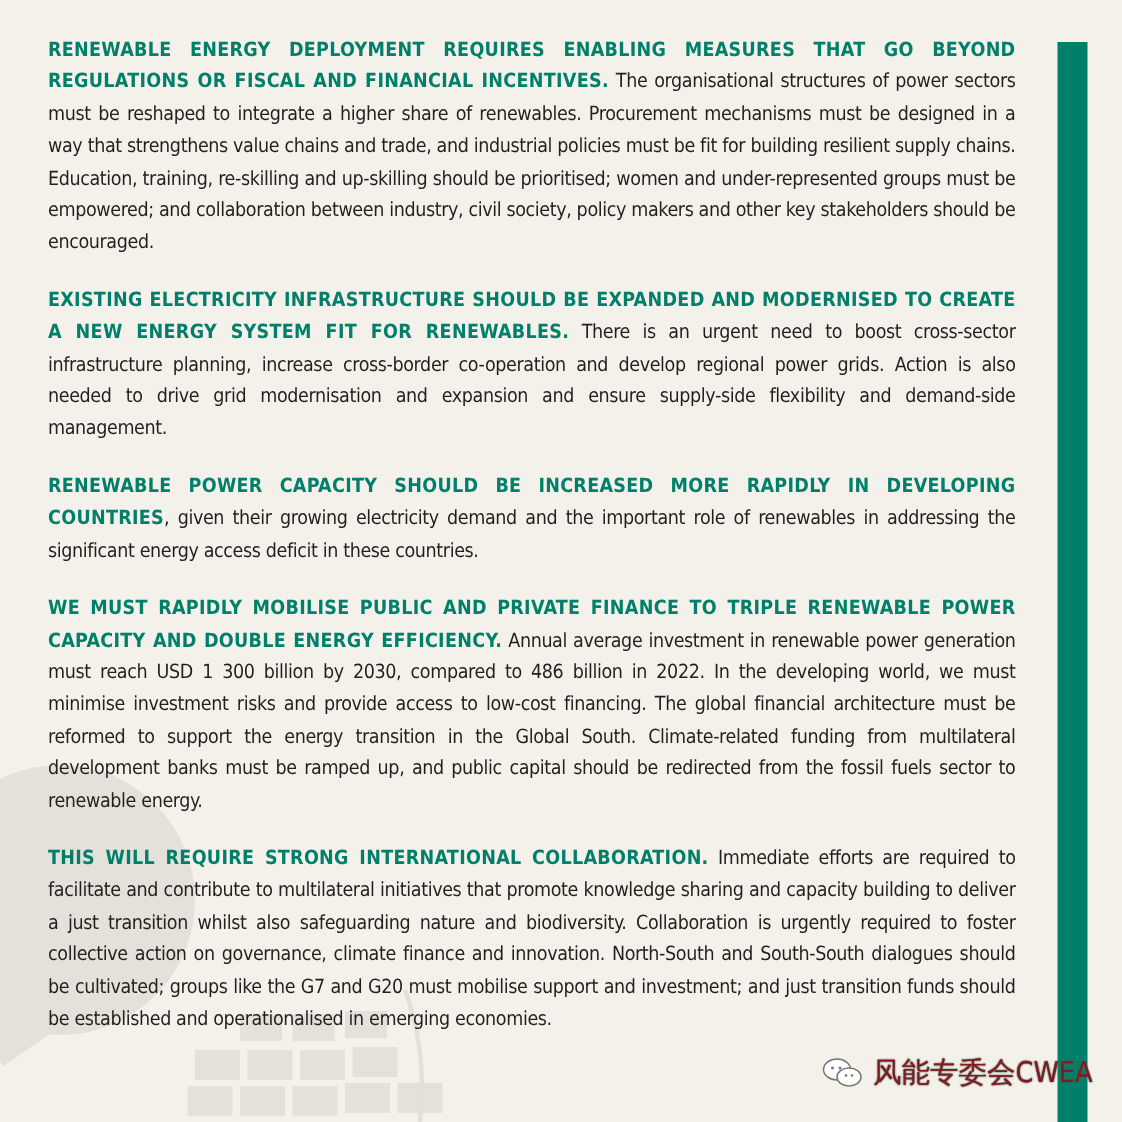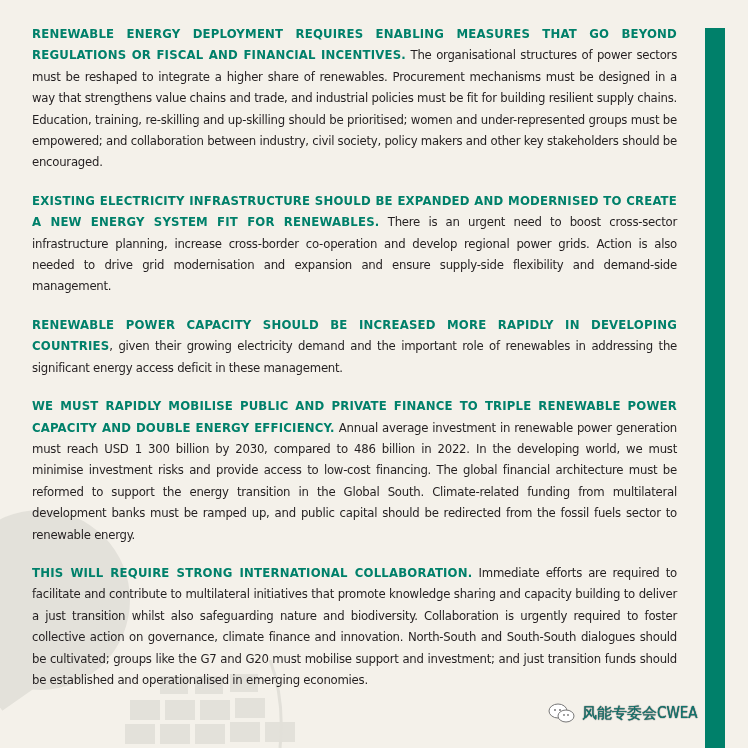--- a/index.html
+++ b/index.html
@@ -27,22 +27,22 @@
     font-stretch: condensed;
   }
   .para .lead {
     color: #00806a;
     font-weight: bold;
     letter-spacing: 0.2px;
   }
   .watermark {
     position: absolute; left: 548px; top: 702px; z-index: 3;
     display: flex; align-items: center; gap: 6px;
-    color: #0f766e;
-    font-size: 15px;
+    color: #7f1d1d;
+    font-size: 19px;
     text-shadow: 0 0 1px #555, 0 0 1px #555;
   }
   .wm-icon { width: 28px; height: 22px; }
 </style>
 </head>
 <body>
 
 <svg class="bg-art" viewBox="0 0 748 748">
   <g fill="#e2e0d9" opacity="0.9">
     <circle cx="40" cy="600" r="90"></circle>
@@ -68,21 +68,21 @@
 <div class="side-bar"></div>
 
 <div class="content">
   <p class="para">
     <span class="lead">RENEWABLE ENERGY DEPLOYMENT REQUIRES ENABLING MEASURES THAT GO BEYOND REGULATIONS OR FISCAL AND FINANCIAL INCENTIVES.</span><span> The organisational structures of power sectors must be reshaped to integrate a higher share of renewables. Procurement mechanisms must be designed in a way that strengthens value chains and trade, and industrial policies must be fit for building resilient supply chains. Education, training, re-skilling and up-skilling should be prioritised; women and under-represented groups must be empowered; and collaboration between industry, civil society, policy makers and other key stakeholders should be encouraged.</span>
   </p>
   <p class="para">
     <span class="lead">EXISTING ELECTRICITY INFRASTRUCTURE SHOULD BE EXPANDED AND MODERNISED TO CREATE A NEW ENERGY SYSTEM FIT FOR RENEWABLES.</span><span> There is an urgent need to boost cross-sector infrastructure planning, increase cross-border co-operation and develop regional power grids. Action is also needed to drive grid modernisation and expansion and ensure supply-side flexibility and demand-side management.</span>
   </p>
   <p class="para">
-    <span class="lead">RENEWABLE POWER CAPACITY SHOULD BE INCREASED MORE RAPIDLY IN DEVELOPING COUNTRIES</span><span>, given their growing electricity demand and the important role of renewables in addressing the significant energy access deficit in these management.</span>
+    <span class="lead">RENEWABLE POWER CAPACITY SHOULD BE INCREASED MORE RAPIDLY IN DEVELOPING COUNTRIES</span><span>, given their growing electricity demand and the important role of renewables in addressing the significant energy access deficit in these countries.</span>
   </p>
   <p class="para">
     <span class="lead">WE MUST RAPIDLY MOBILISE PUBLIC AND PRIVATE FINANCE TO TRIPLE RENEWABLE POWER CAPACITY AND DOUBLE ENERGY EFFICIENCY.</span><span> Annual average investment in renewable power generation must reach USD 1 300 billion by 2030, compared to 486 billion in 2022. In the developing world, we must minimise investment risks and provide access to low-cost financing. The global financial architecture must be reformed to support the energy transition in the Global South. Climate-related funding from multilateral development banks must be ramped up, and public capital should be redirected from the fossil fuels sector to renewable energy.</span>
   </p>
   <p class="para">
     <span class="lead">THIS WILL REQUIRE STRONG INTERNATIONAL COLLABORATION.</span><span> Immediate efforts are required to facilitate and contribute to multilateral initiatives that promote knowledge sharing and capacity building to deliver a just transition whilst also safeguarding nature and biodiversity. Collaboration is urgently required to foster collective action on governance, climate finance and innovation. North-South and South-South dialogues should be cultivated; groups like the G7 and G20 must mobilise support and investment; and just transition funds should be established and operationalised in emerging economies.</span>
   </p>
 </div>
 
 <div class="watermark">

